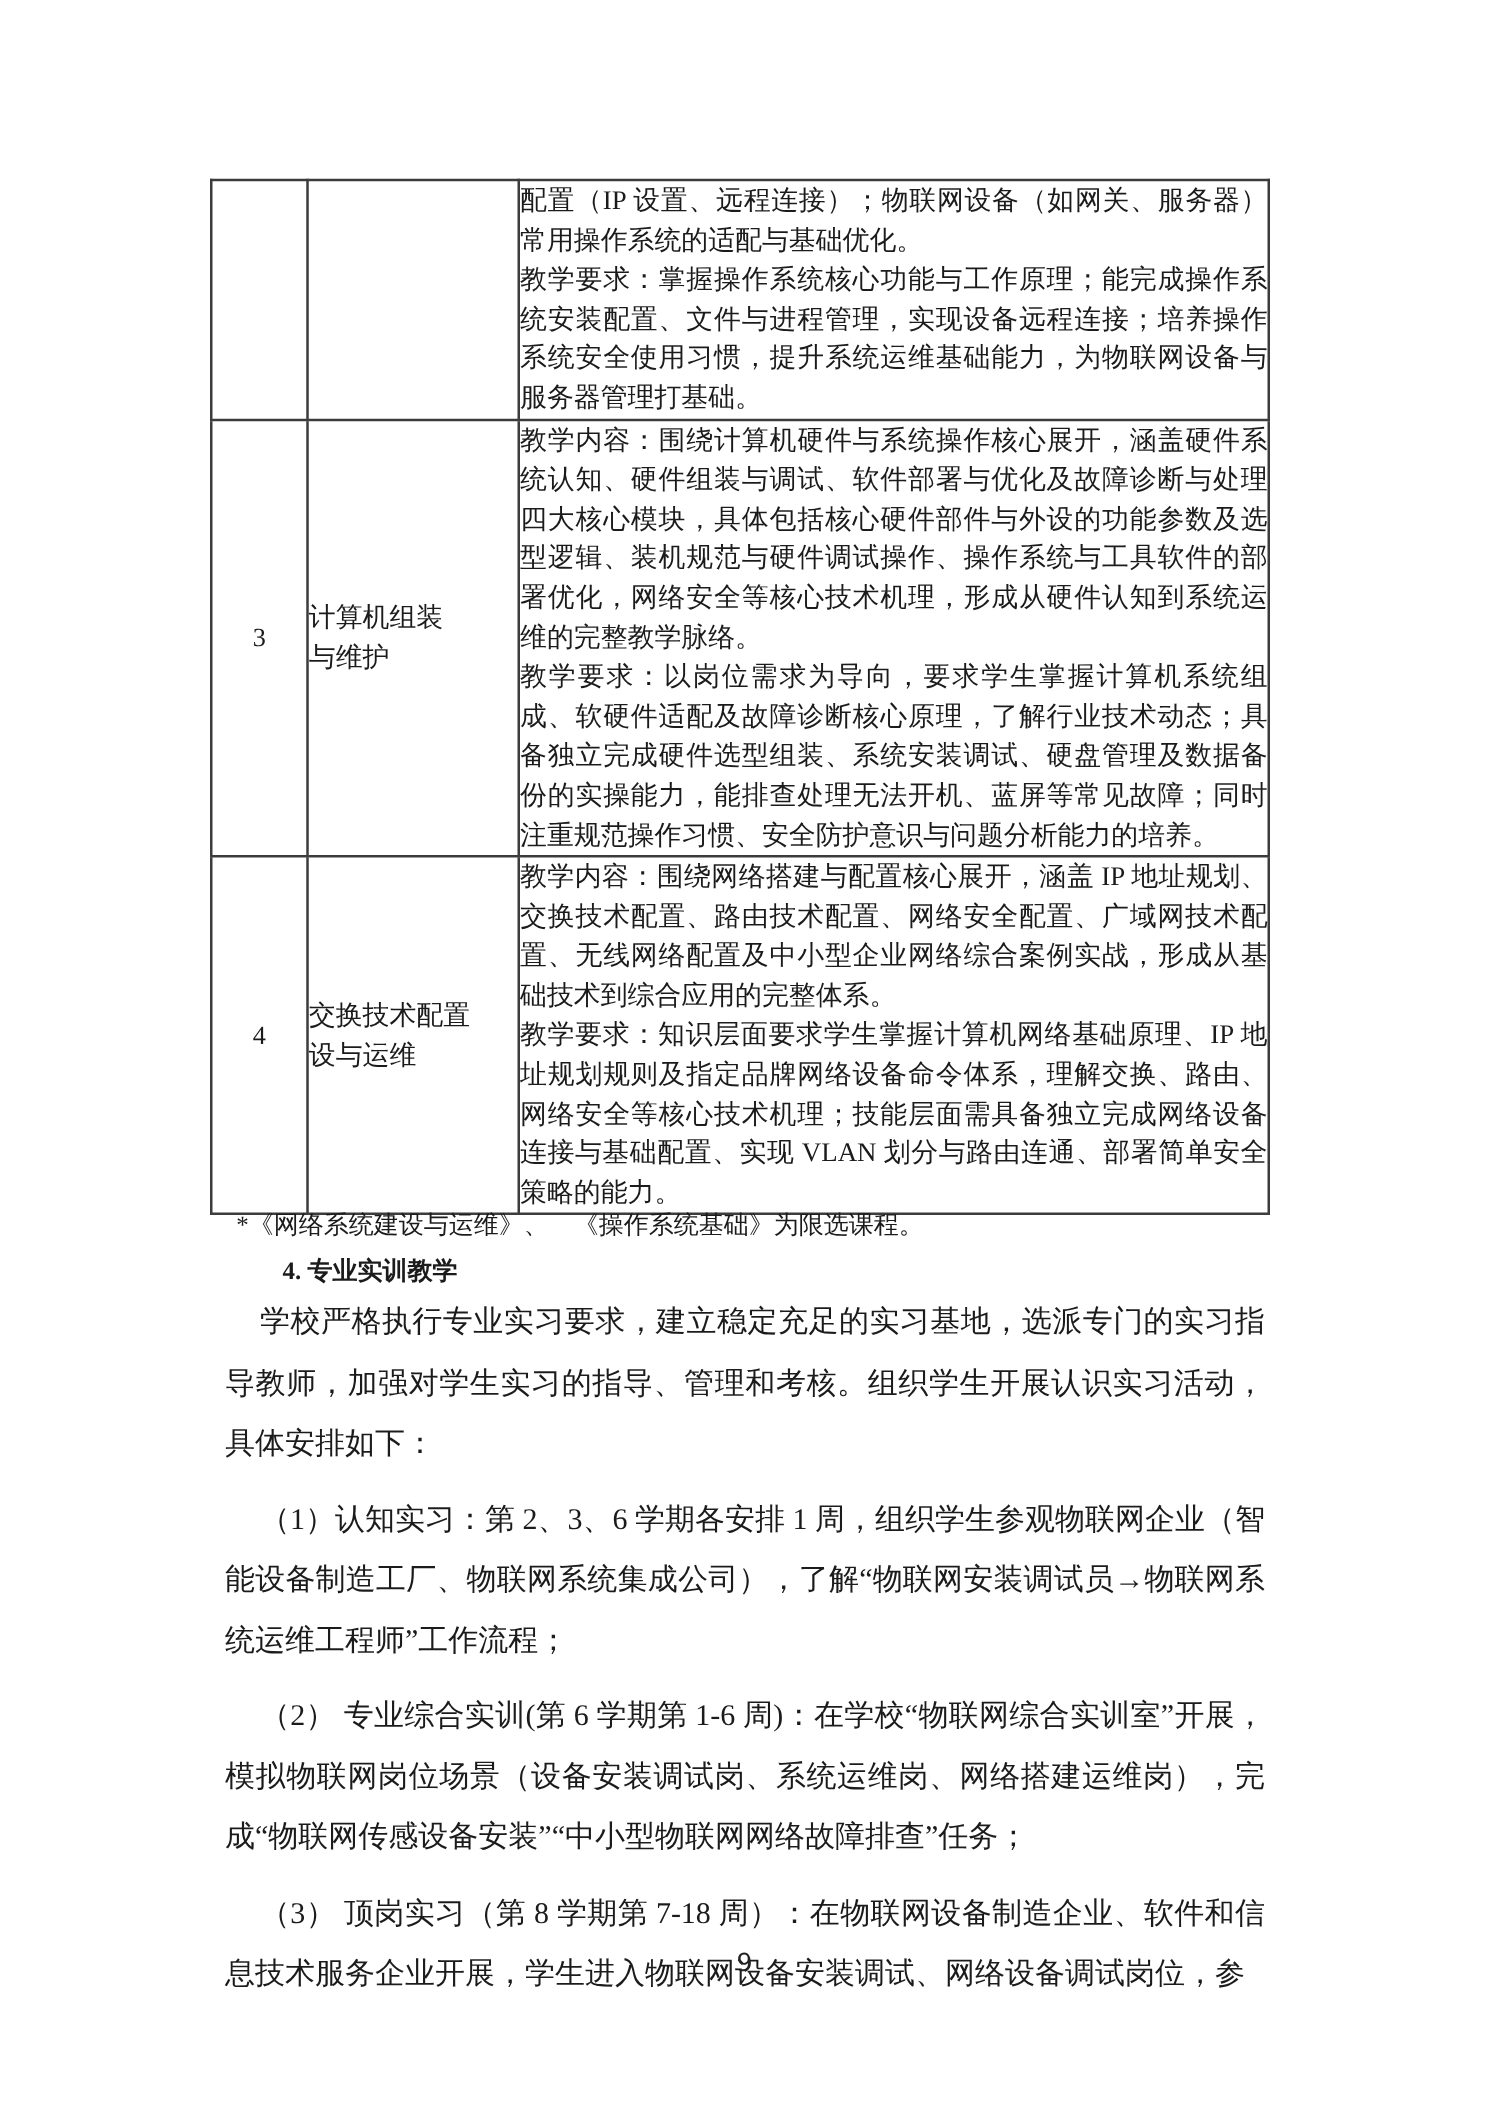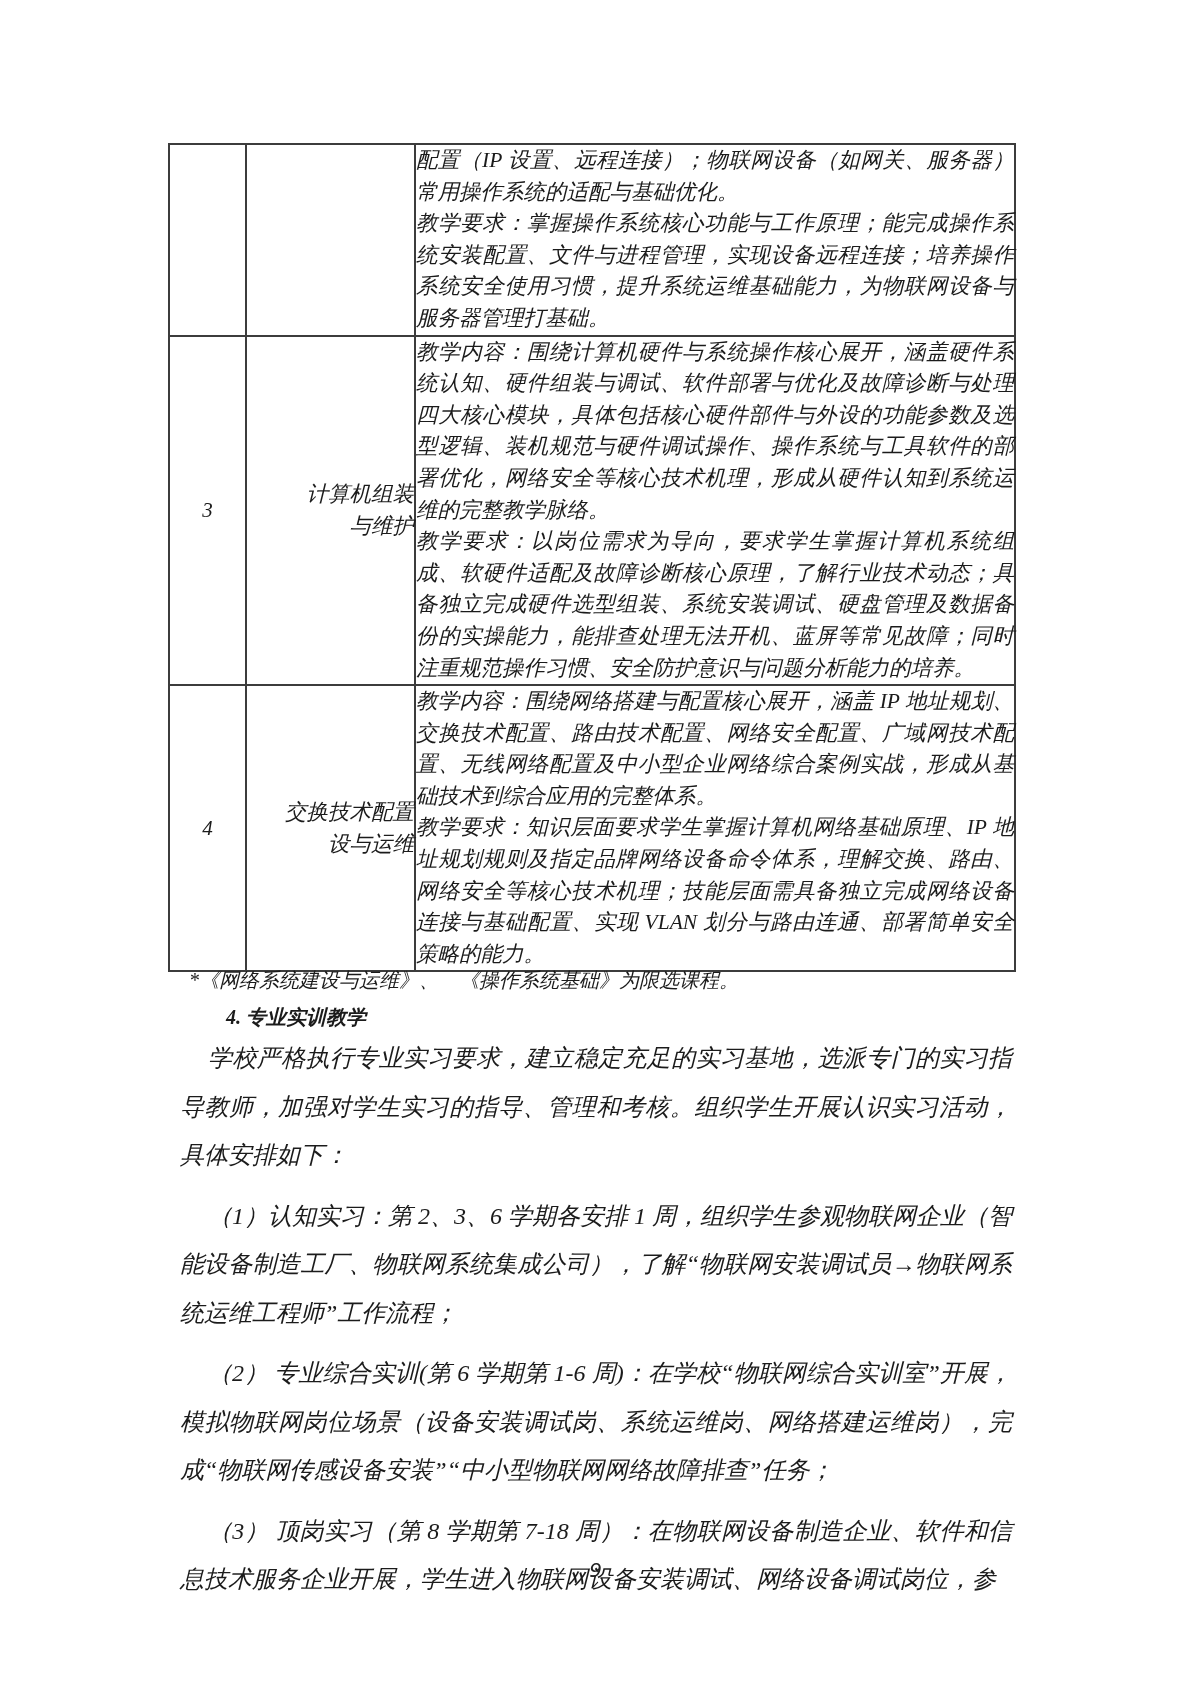--- a/index.html
+++ b/index.html
@@ -4,21 +4,20 @@
 <style>
   html,body{margin:0;padding:0;background:#ffffff;}
   .page{
     position:relative;
     width:1191px;
     height:1684px;
     background:#ffffff;
     font-family:"Liberation Serif","DejaVu Serif",serif;
     color:#1b1b1b;
     overflow:hidden;
-    font-style:italic;
   }
   
   table.course-table{
     position:absolute;
     left:168px;
     top:143px;
     width:840px;
     border-collapse:collapse;
     table-layout:fixed;
   }
@@ -27,21 +26,21 @@
     vertical-align:middle;
     padding:0;
   }
   td.col-num{
     width:75px;
     text-align:center;
     font-size:21px;
   }
   td.col-name{
     width:167px;
-    text-align:right;
+    text-align:left;
     font-size:21.5px;
     line-height:32px;
   }
   td.col-content{
     width:598px;
     padding:1px 10px 1px 11px;
   }
   td.col-content p{
     margin:0;
     font-size:21.5px;

